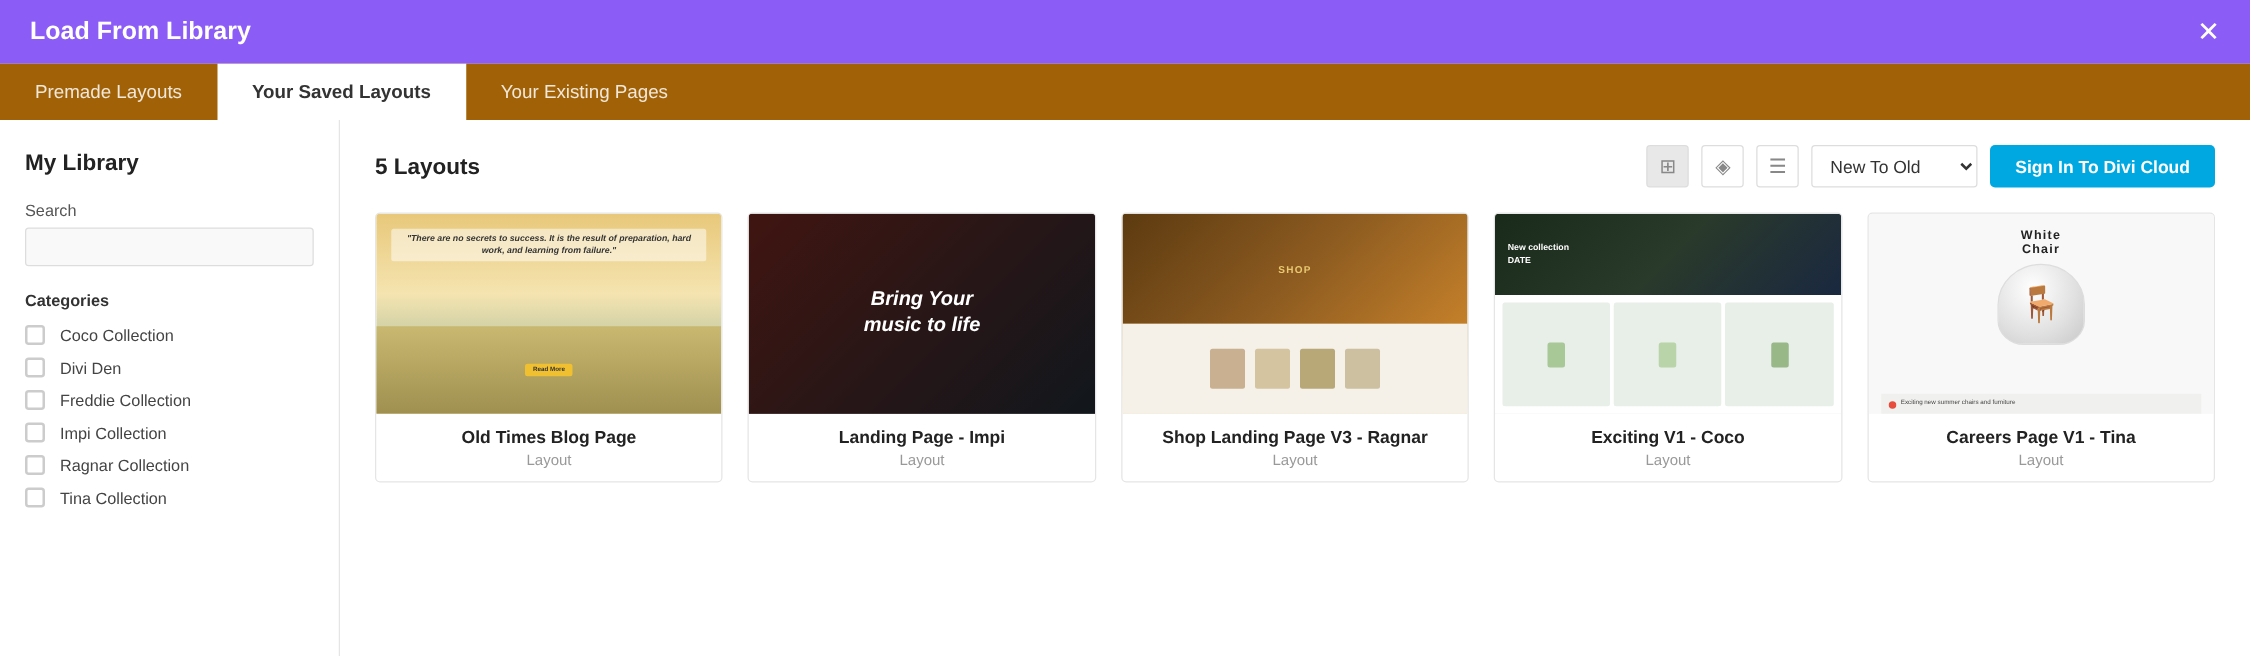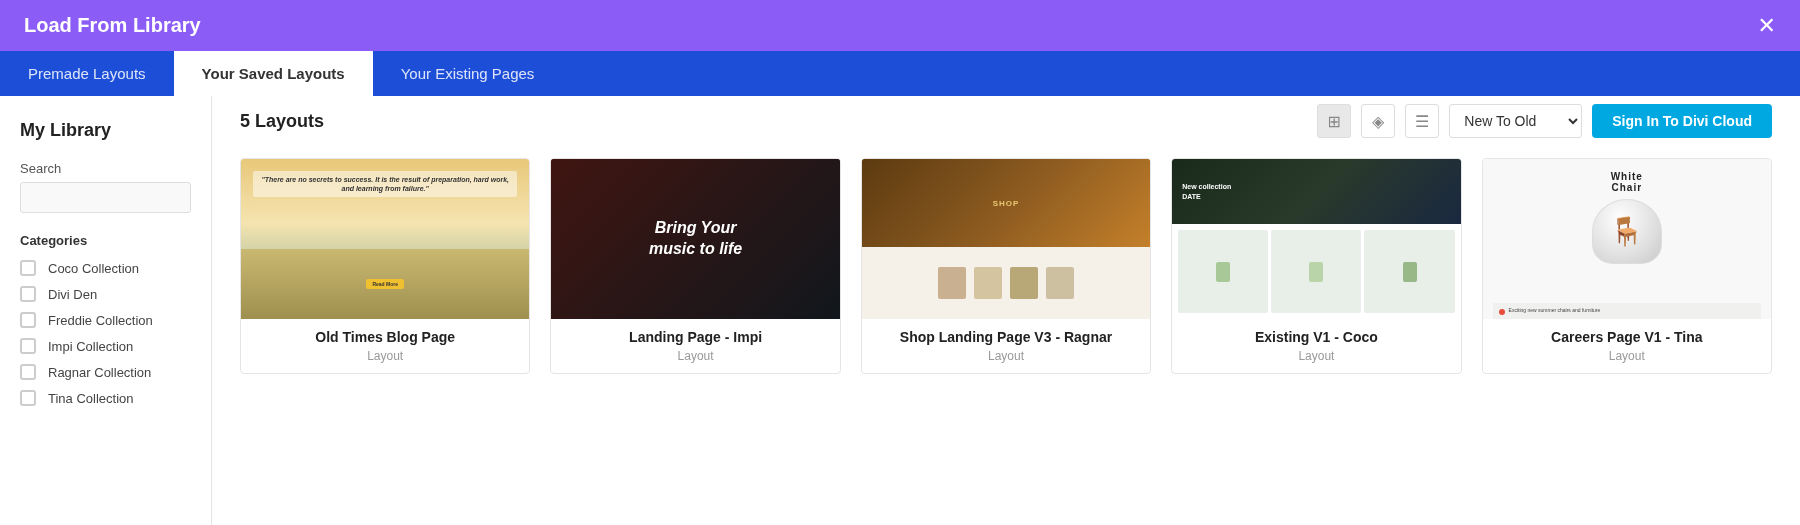--- a/index.html
+++ b/index.html
@@ -31,21 +31,21 @@
       color: #fff;
       background: none;
       border: none;
       font-size: 22px;
       cursor: pointer;
       line-height: 1;
     }
 
     
     .modal-tabs {
-      background: #1d4ed8;
+      background: #a16207;
       display: flex;
       align-items: stretch;
       flex-shrink: 0;
     }
     .tab {
       padding: 14px 28px;
       color: rgba(255,255,255,0.85);
       font-size: 15px;
       cursor: pointer;
       border: none;
@@ -60,21 +60,21 @@
 
     
     .modal-body {
       display: flex;
       flex: 1;
       overflow: hidden;
     }
 
     
     .sidebar {
-      width: 212px;
+      width: 272px;
       background: #fff;
       border-right: 1px solid #e5e5e5;
       padding: 24px 20px;
       flex-shrink: 0;
       overflow-y: auto;
     }
     .sidebar-title {
       font-size: 18px;
       font-weight: 700;
       color: #222;
@@ -119,21 +119,21 @@
       background: #fff;
     }
     .category-label {
       font-size: 13px;
       color: #444;
     }
 
     
     .main-content {
       flex: 1;
-      padding: 8px 28px;
+      padding: 20px 28px;
       overflow-y: auto;
       background: #fff;
     }
 
     .main-toolbar {
       display: flex;
       align-items: center;
       justify-content: space-between;
       margin-bottom: 20px;
     }
@@ -418,21 +418,21 @@
               </div>
               <div style="background:#e8eee8; border-radius:2px; display:flex; align-items:center; justify-content:center;">
                 <div style="width:14px; height:20px; background:#b8d4a8; border-radius:2px;"></div>
               </div>
               <div style="background:#e8eee8; border-radius:2px; display:flex; align-items:center; justify-content:center;">
                 <div style="width:14px; height:20px; background:#98b888; border-radius:2px;"></div>
               </div>
             </div>
           </div>
           <div class="layout-info">
-            <div class="layout-name">Existing V1 - Coco</div>
+            <div class="layout-name">Exciting V1 - Coco</div>
             <div class="layout-type">Layout</div>
           </div>
         </div>
 
         <div class="layout-card">
           <div class="layout-thumb" style="background:#f8f8f8; display:flex; flex-direction:column; align-items:center; padding:12px 10px 0; overflow:hidden;">
             <div style="font-size:10px; font-weight:800; color:#222; text-align:center; margin-bottom:6px; letter-spacing:1px;">White<br>Chair</div>
             <div style="width:70px; height:65px; background: radial-gradient(ellipse at 40% 30%, #fff 0%, #e0e0e0 60%, #c8c8c8 100%); border-radius:50% 50% 30% 30%; border: 1px solid #ddd; margin-bottom:6px; display:flex; align-items:center; justify-content:center; font-size:28px;">🪑</div>
             <div style="width:100%; background:#f0f0ee; padding:4px 6px; display:flex; gap:4px; align-items:flex-start; margin-top:auto;">
               <div style="width:6px; height:6px; background:#e74c3c; border-radius:50%; margin-top:2px;"></div>

